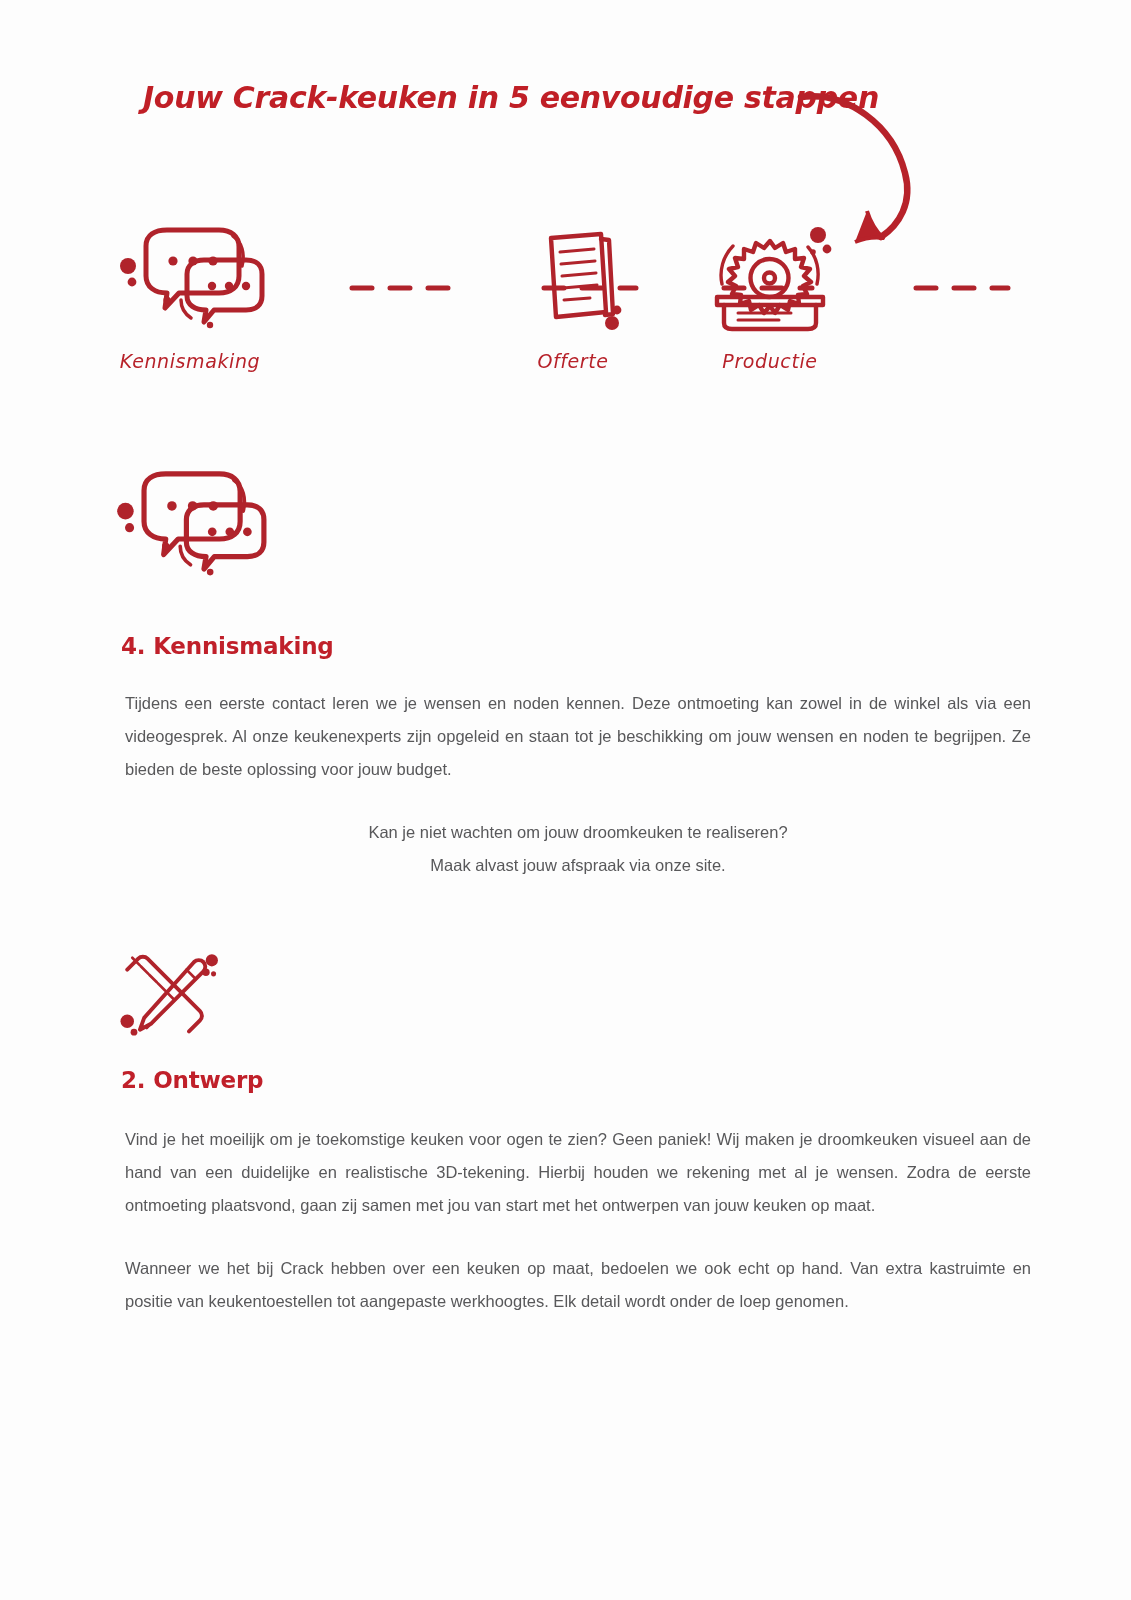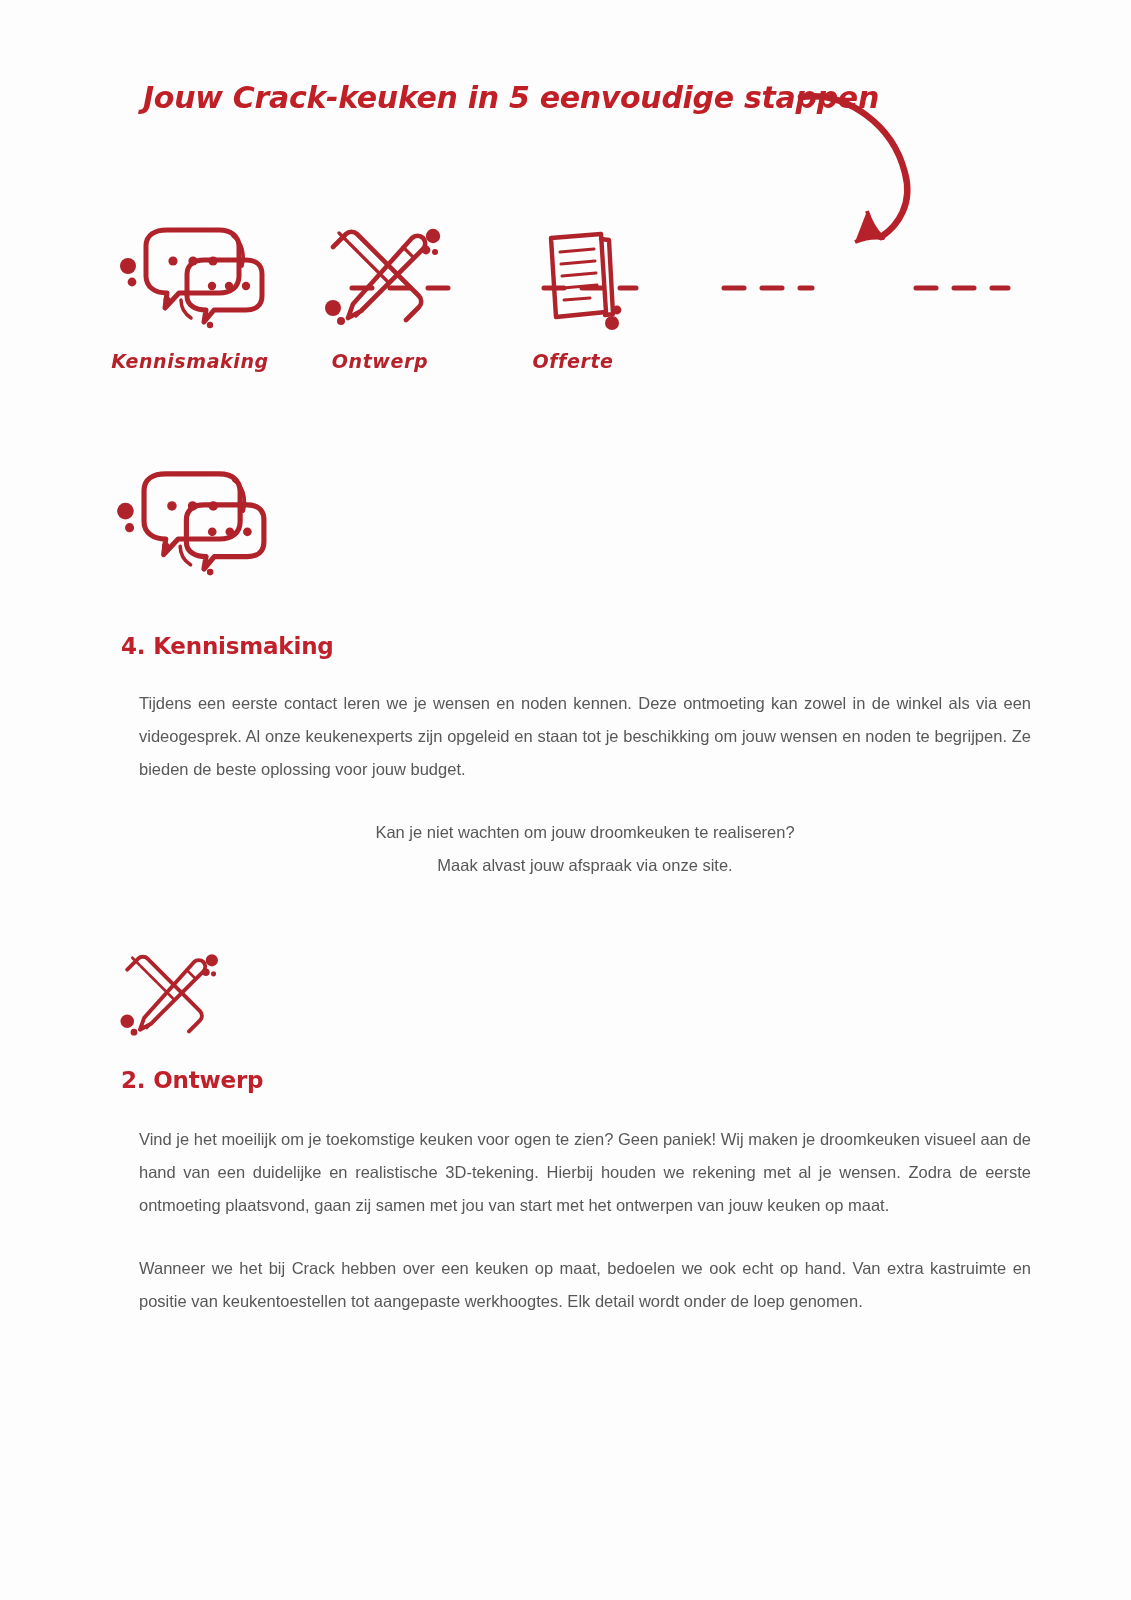--- a/index.html
+++ b/index.html
@@ -63,21 +63,21 @@
     height: 110px;
     display: flex;
     align-items: center;
     justify-content: center;
   }
   .step .step-label {
     margin-top: 18px;
     font-family: "DejaVu Sans", sans-serif;
     font-size: 19px;
     font-style: italic;
-    font-weight: 700;
+    font-weight: 400;
     color: #b7222a;
     letter-spacing: 0.6px;
   }
   .step-1 { left: 0px; }
   .step-2 { left: 190px; }
   .step-3 { left: 383px; }
   .step-4 { left: 580px; }
   .step-5 { left: 765px; }
 
   .connector {
@@ -116,21 +116,21 @@
     position: absolute;
     left: 121px;
     width: 910px;
     font-family: "Liberation Sans", sans-serif;
     font-size: 16.5px;
     line-height: 33px;
     color: #58585a;
     text-align: justify;
   }
   .body-block p {
-    margin: 0 0 30px 18px;
+    margin: 0 0 30px 4px;
   }
   .body-block p:last-child { margin-bottom: 0; }
   .body-block p.nojust { text-align: center; }
 
   
   #section-1 { top: 465px; }
   #section-1 .section-icon { top: 0px; }
   #section-1 .section-heading { top: 168px; }
   #section-1 .body-block { top: 222px; }
 
@@ -174,61 +174,62 @@
             <circle cx="13" cy="44" r="8"></circle>
             <circle cx="17" cy="60" r="4.4"></circle>
             <circle cx="52" cy="78" r="3.6"></circle>
             <circle cx="95" cy="103" r="3.2"></circle>
           </g>
         </svg>
       </div>
       <div class="step-label">Kennismaking</div>
     </div>
 
-    <div class="step step-2">
-      <div class="icon-slot">
-        <svg width="130" height="110" viewBox="0 0 130 110">
-          <g fill="none" stroke="#b0232b" stroke-width="4.6" stroke-linecap="round" stroke-linejoin="round">
-
-            <path d="M20 37 L33 24 C36 21, 41 21, 44 24 L106 86 C109 89, 109 94, 106 97 L93 110" transform="translate(-2,-12)"></path>
-            <path d="M26 23 L35 32 M36 33 L45 42 M46 43 L55 52 M56 53 L65 62 M66 63 L75 72" stroke-width="3.2" transform="translate(-2,-12)"></path>
-
-            <path d="M97 16 C100 13, 105 13, 108 16 C111 19, 111 24, 108 27 L46 89 L33 96 L38 82 Z"></path>
-            <path d="M52 83 L41 94" stroke-width="3.2"></path>
-            <path d="M88 25 L99 36" stroke-width="3.2"></path>
-          </g>
-          <g fill="#b0232b">
-            <circle cx="118" cy="14" r="7.2"></circle>
-            <circle cx="111" cy="28" r="4.4"></circle>
-            <circle cx="120" cy="30" r="3"></circle>
-            <circle cx="18" cy="86" r="8"></circle>
-            <circle cx="26" cy="99" r="4"></circle>
-          </g>
-        </svg>
-      </div>
-      <div class="step-label">Ontwerp</div>
-    </div>
 
     <div class="step step-3">
       <div class="icon-slot">
         <svg width="120" height="110" viewBox="0 0 120 110">
           <g fill="none" stroke="#b0232b" stroke-width="4.4" stroke-linecap="round" stroke-linejoin="round">
             <path d="M38 16 L88 12 L93 90 L43 95 Z"></path>
             <path d="M88 17 L96 18 L100 92 L92 93"></path>
             <path d="M47 30 L81 27 M48 42 L82 39 M49 54 L83 51 M50 66 L84 63 M51 78 L77 76" stroke-width="3"></path>
           </g>
           <g fill="#b0232b">
             <circle cx="104" cy="88" r="4.4"></circle>
             <circle cx="99" cy="101" r="7"></circle>
           </g>
         </svg>
       </div>
       <div class="step-label">Offerte</div>
     </div>
 
+    <div class="step step-4">
+      <div class="icon-slot">
+        <svg width="130" height="112" viewBox="0 0 130 112">
+          <g fill="none" stroke="#b0232b" stroke-width="4.4" stroke-linecap="round" stroke-linejoin="round">
+
+            <path d="M65 20 L70 27 L78 22 L81 31 L90 28 L90 38 L99 37 L96 46 L105 48 L99 55 L106 61 L98 65 L102 73 L93 74 L94 83 L85 80 L83 89 L75 84 L70 92 L65 85 L59 92 L54 84 L46 89 L44 80 L35 83 L36 74 L27 73 L31 65 L23 61 L30 55 L24 48 L33 46 L30 37 L39 38 L39 28 L48 31 L51 22 L59 27 Z"></path>
+            <circle cx="64.5" cy="57" r="19"></circle>
+            <circle cx="64.5" cy="57" r="5.5"></circle>
+            <path d="M28 25 C18 35, 14 50, 17 63" stroke-width="3.4"></path>
+            <path d="M103 26 C112 36, 115 50, 112 63" stroke-width="3.4"></path>
+
+            <path d="M12 76 L118 76 L118 84 L12 84 Z"></path>
+            <path d="M19 84 L19 102 C19 106, 22 108, 27 108 L103 108 C108 108, 111 106, 111 102 L111 84"></path>
+            <path d="M33 92 L86 92 M33 99 L74 99" stroke-width="3"></path>
+          </g>
+          <g fill="#b0232b">
+            <circle cx="113" cy="14" r="8"></circle>
+            <circle cx="122" cy="28" r="4.4"></circle>
+            <circle cx="108" cy="31" r="2.8"></circle>
+          </g>
+        </svg>
+      </div>
+      <div class="step-label">Productie</div>
+    </div>
 
 
     <div class="connector conn-1">
       <svg width="104" height="8" viewBox="0 0 104 8">
         <line x1="4" y1="4" x2="100" y2="4" stroke="#b0232b" stroke-width="5" stroke-linecap="round" stroke-dasharray="20 18"></line>
       </svg>
     </div>
     <div class="connector conn-2">
       <svg width="100" height="8" viewBox="0 0 100 8">
         <line x1="4" y1="4" x2="96" y2="4" stroke="#b0232b" stroke-width="5" stroke-linecap="round" stroke-dasharray="20 18"></line>

